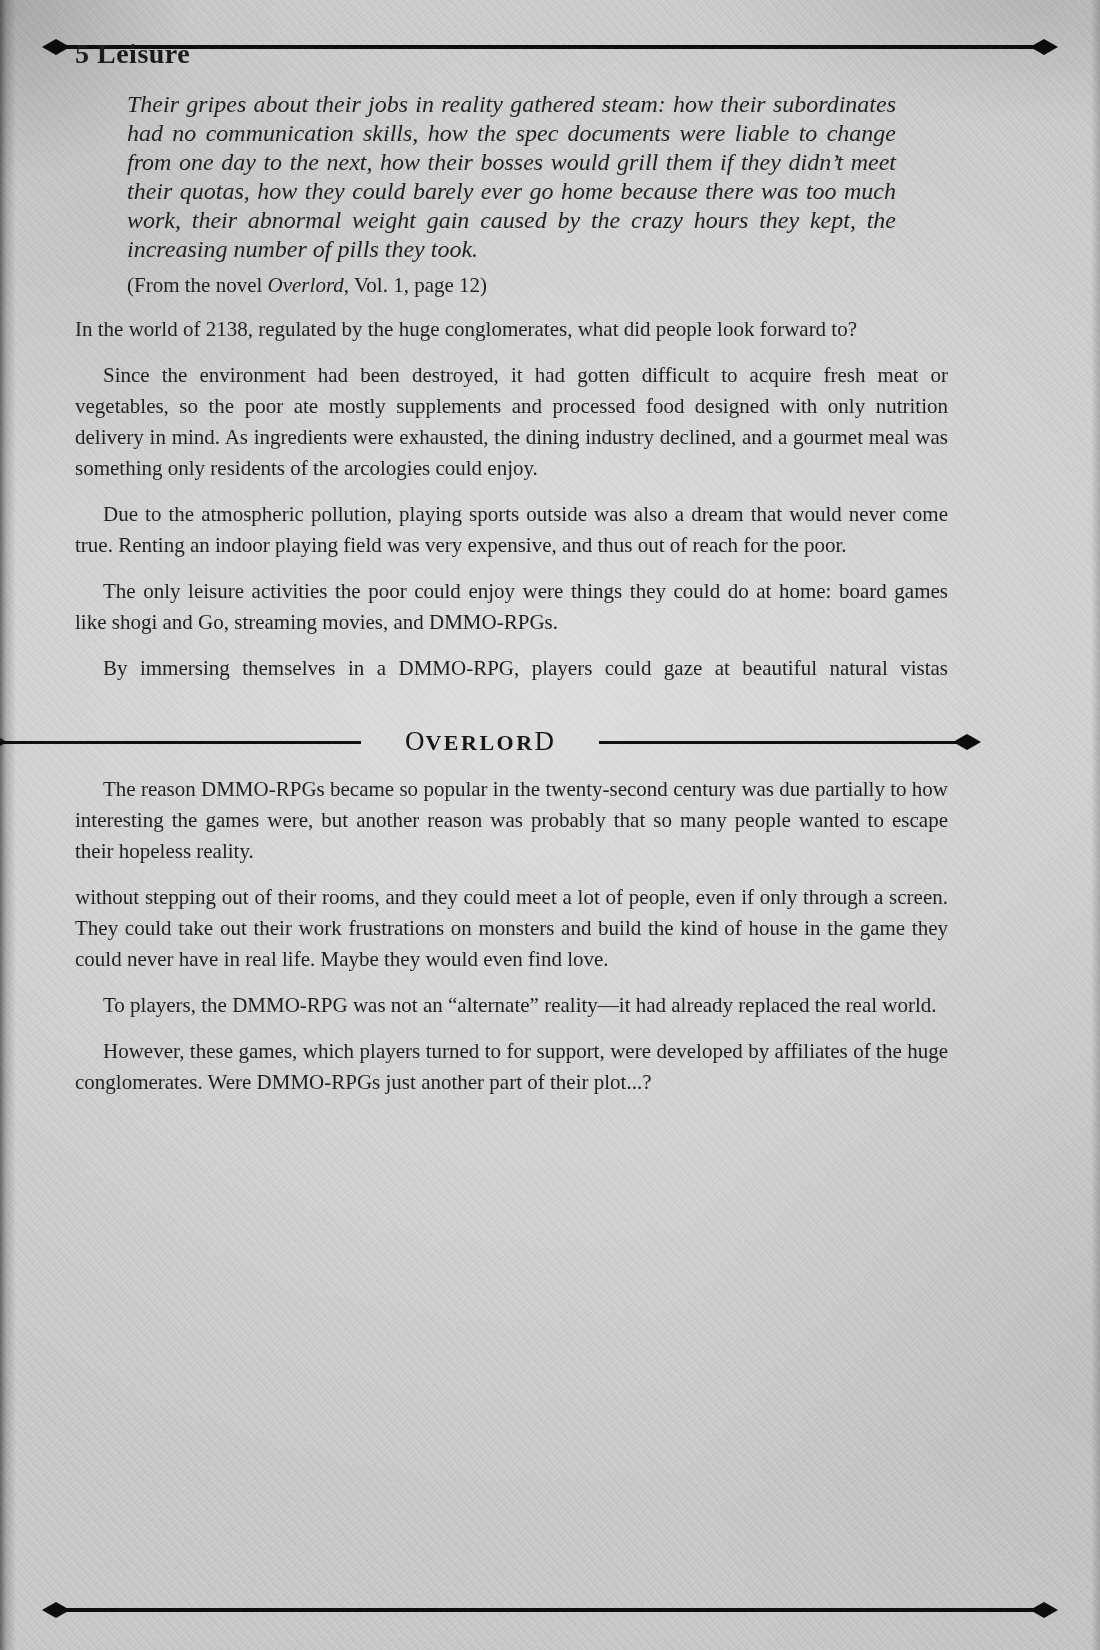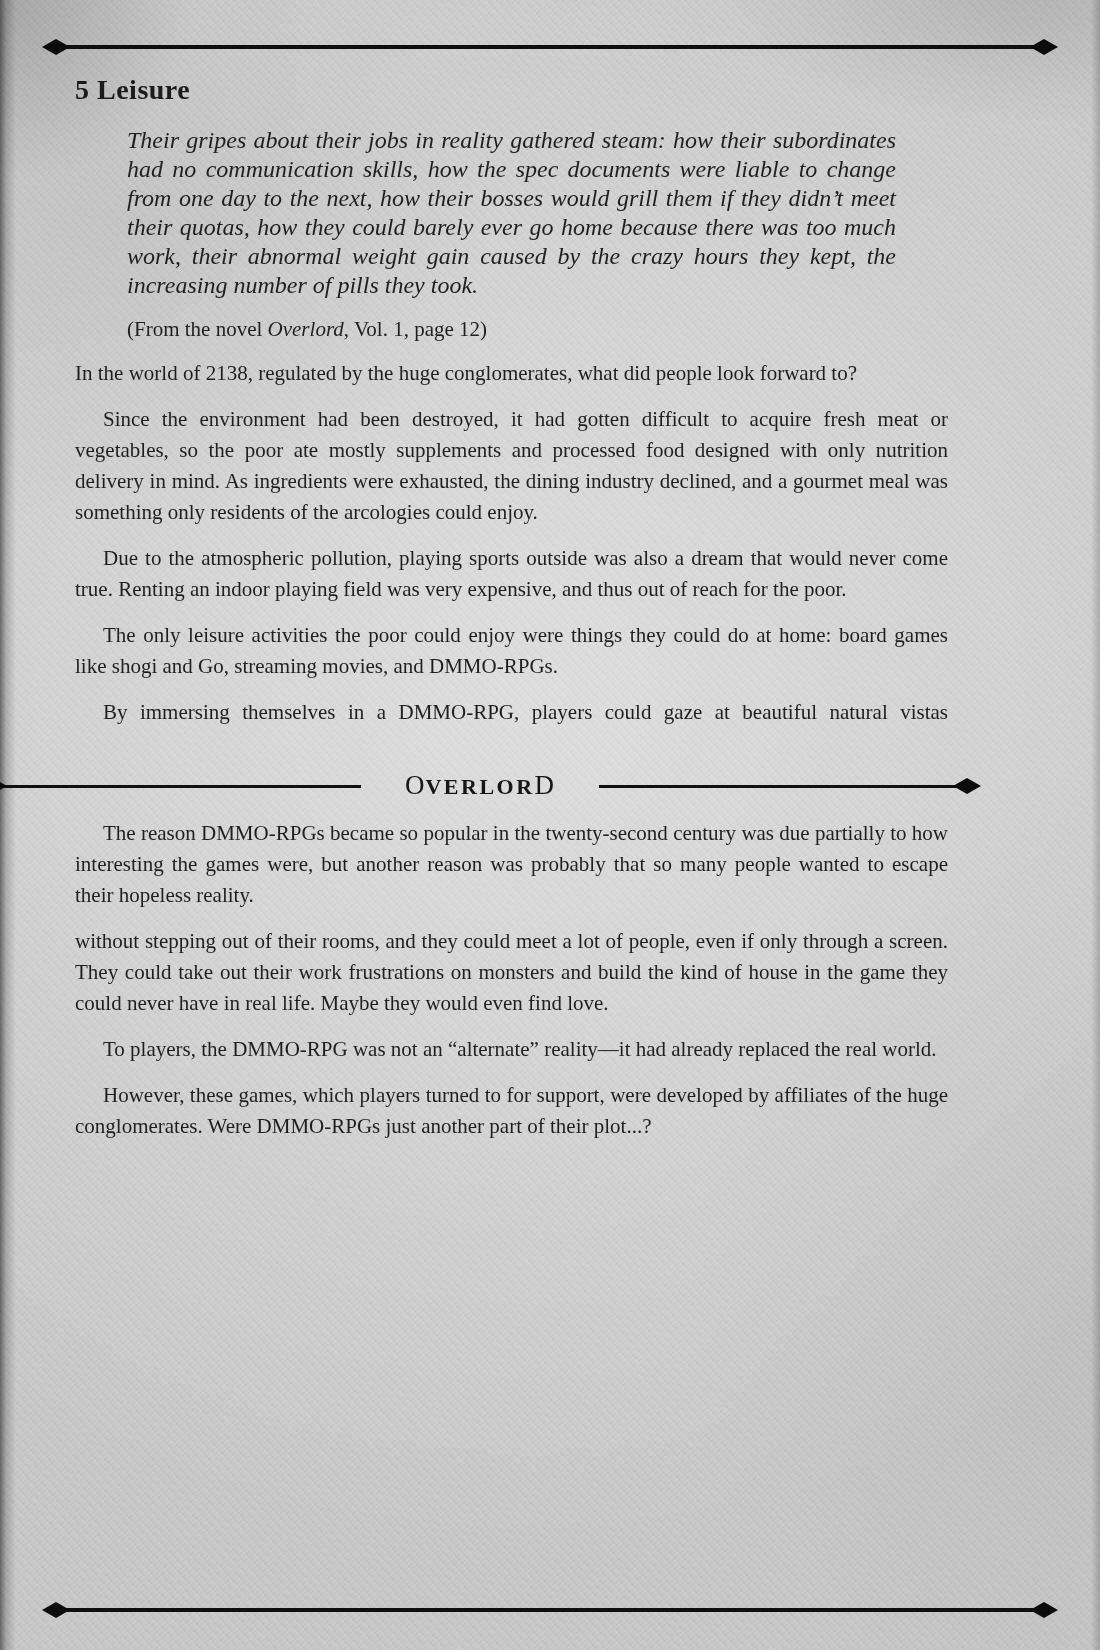--- a/index.html
+++ b/index.html
@@ -54,21 +54,21 @@
   }
   .rule .diamond:first-child { margin-right: -4px; }
   .rule .diamond:last-child { margin-left: -4px; }
 
   
   .content {
     position: absolute;
     top: 0;
     left: 75px;
     right: 152px;
-    padding-top: 75px;
+    padding-top: 39px;
     color: #1f1f1f;
   }
 
   .heading {
     margin: 0;
     font-size: 28px;
     line-height: 30px;
     font-weight: 700;
     letter-spacing: 0.5px;
     color: #1b1b1b;
@@ -77,21 +77,21 @@
   .quote {
     margin: 21px 52px 0 52px;
     font-style: italic;
     font-size: 24px;
     line-height: 29px;
     text-align: justify;
     hyphens: none;
   }
 
   .attribution {
-    margin: 16px 0 0 52px;
+    margin: 8px 0 0 52px;
     font-size: 21px;
     line-height: 27px;
   }
   .attribution .book-title { font-style: italic; }
 
   p.body-par {
     margin: 15px 0 0 0;
     font-size: 21px;
     line-height: 31px;
     text-align: justify;

